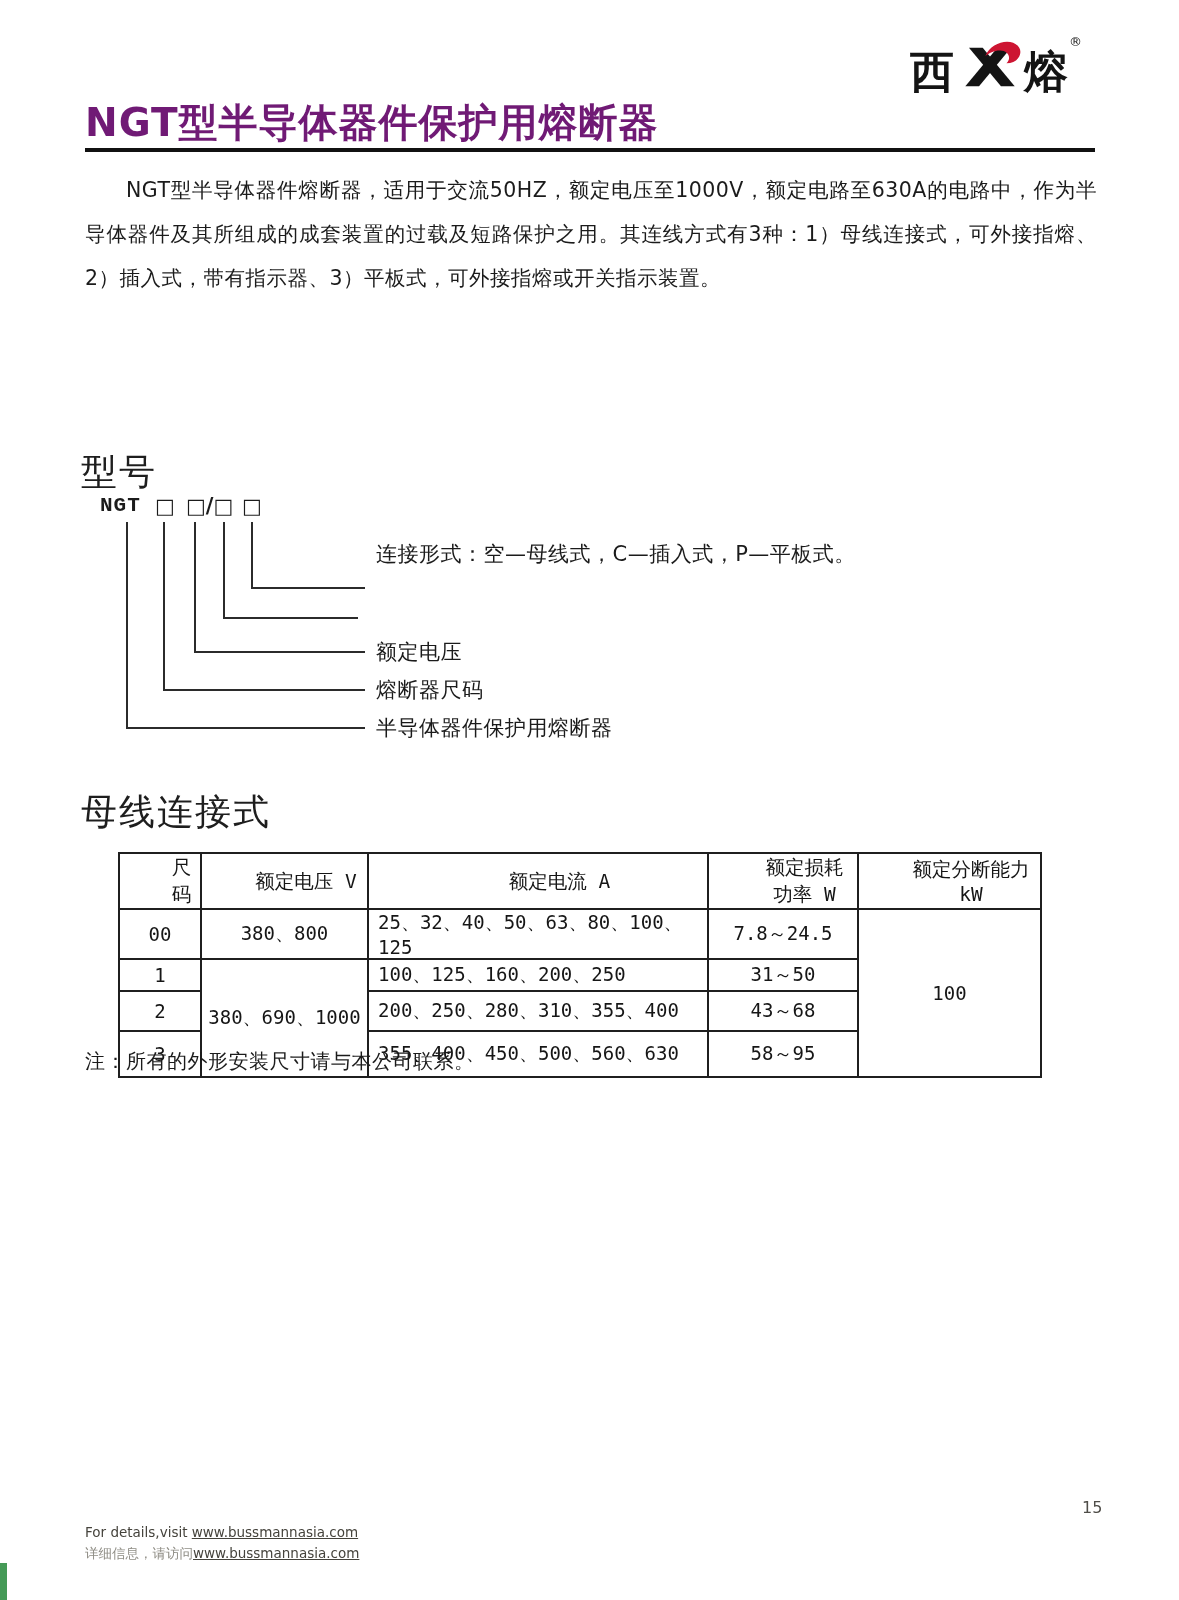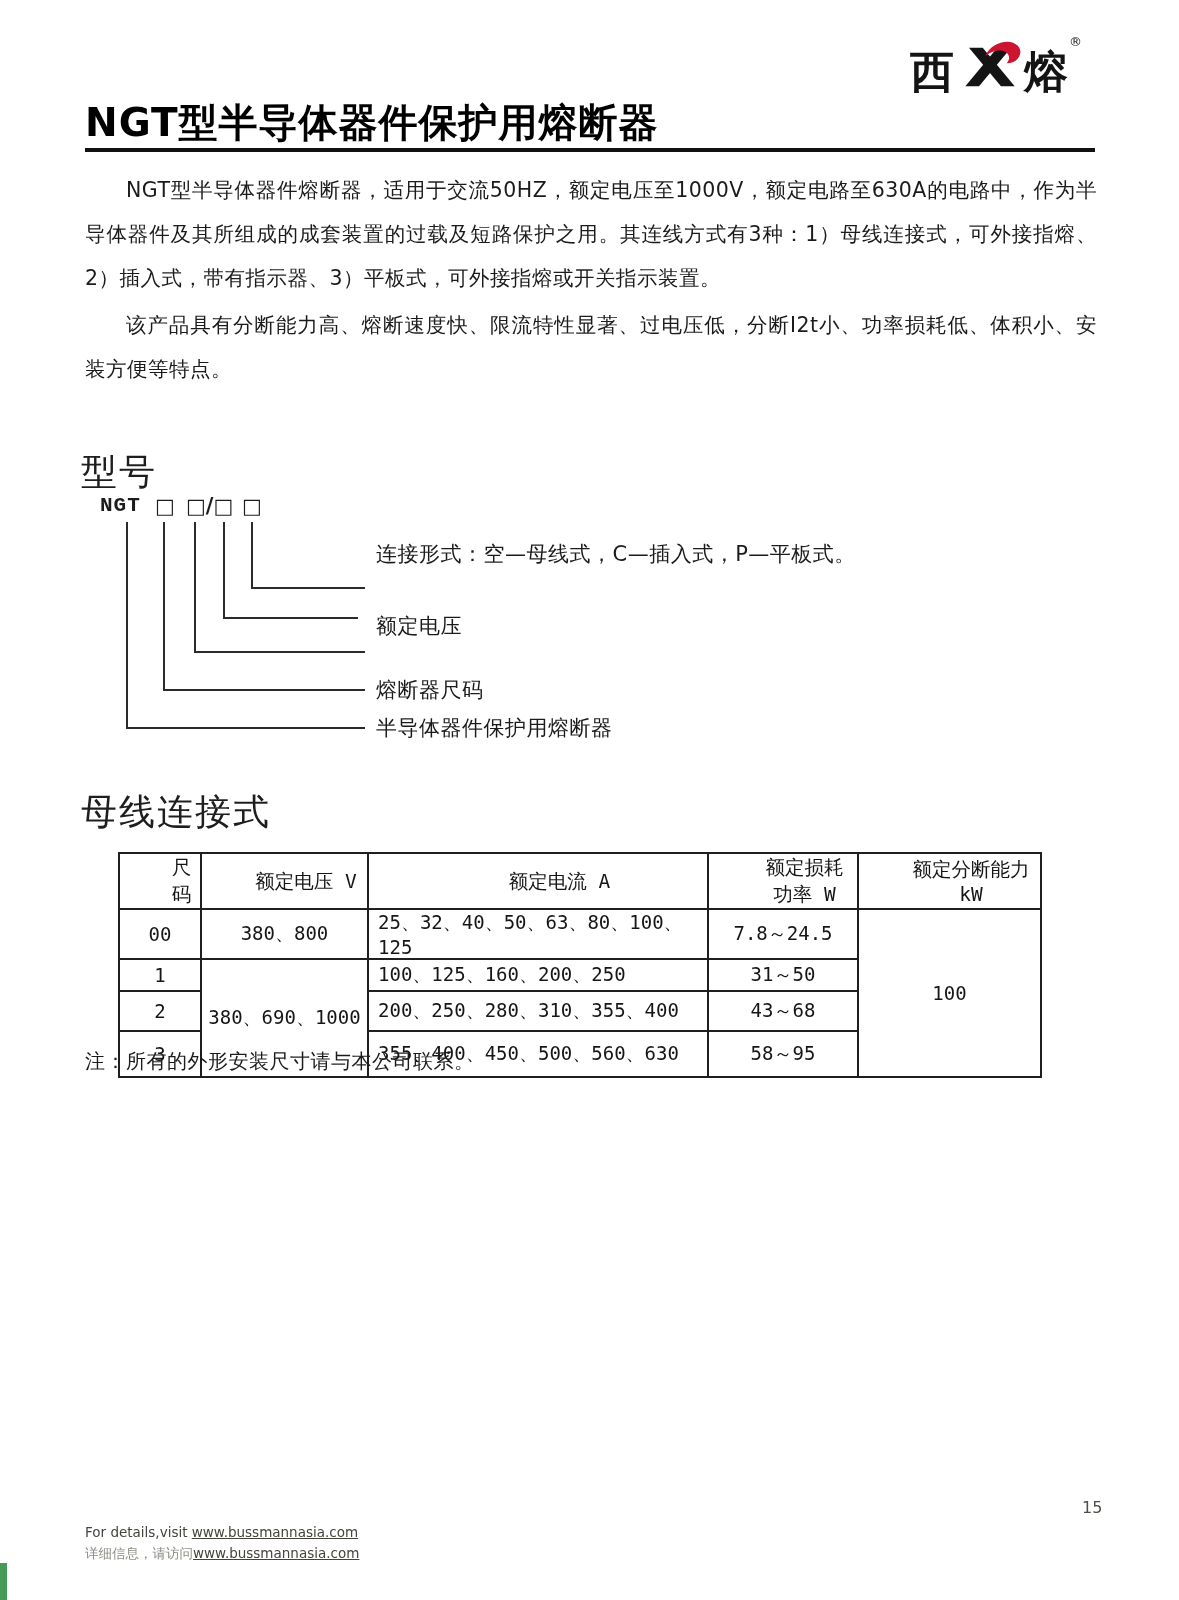--- a/index.html
+++ b/index.html
@@ -16,21 +16,21 @@
 
   
   .logo { position:absolute; top:38px; right:97px; display:flex; align-items:flex-end; }
   .logo-char { font-size:44px; font-weight:900; color:#141414; line-height:1; letter-spacing:0; }
   .logo-monogram { width:64px; height:58px; margin:0 2px -2px 4px; }
   .logo-reg { font-size:13px; color:#141414; align-self:flex-start; margin:-4px 0 0 1px; }
 
   
   .page-title {
     position:absolute; top:96px; left:85px;
-    font-size:39px; font-weight:700; letter-spacing:1px; color:#000000;
+    font-size:39px; font-weight:700; letter-spacing:1px; color:#701a75;
     font-family:"DejaVu Sans","Liberation Sans",sans-serif;
   }
   .title-rule { position:absolute; top:148px; left:85px; width:1010px; height:4px; background:#111; }
 
   
   .intro { position:absolute; top:168px; left:85px; width:1012px; }
   .intro p {
     font-size:20.5px; line-height:2.15; text-align:justify;
     text-indent:2em; color:#1b1b1b; font-weight:500;
     margin-bottom:3px; letter-spacing:0.5px;
@@ -52,21 +52,21 @@
   .vline { position:absolute; width:2px; background:#2b2b2b; top:522px; }
   .hline { position:absolute; height:2px; background:#2b2b2b; }
   .v1 { left:126px; height:207px; }  .h1 { left:126px; top:727px; width:239px; }
   .v2 { left:163px; height:169px; }  .h2 { left:163px; top:689px; width:202px; }
   .v3 { left:194px; height:131px; }  .h3 { left:194px; top:651px; width:171px; }
   .v4 { left:223px; height:97px;  }  .h4 { left:223px; top:617px; width:135px; }
   .v5 { left:251px; height:67px;  }  .h5 { left:251px; top:587px; width:114px; }
 
   .callout-label { position:absolute; left:376px; font-size:21px; color:#1b1b1b; font-weight:500; letter-spacing:0.5px; white-space:nowrap; }
   .cl-5 { top:540px; }
-  .cl-3 { top:612px; }
+  .cl-3 { top:638px; }
   .cl-2 { top:676px; }
   .cl-1 { top:714px; }
 
   
   .params-table {
     position:absolute; top:852px; left:118px;
     border-collapse:collapse; table-layout:fixed; width:922px;
     font-family:"DejaVu Sans Mono","Liberation Mono",monospace;
     font-size:19px; color:#161616;
   }
@@ -105,21 +105,20 @@
     </svg>
     <span class="logo-char">熔</span>
     <span class="logo-reg">®</span>
   </div>
 
   <div class="page-title">NGT型半导体器件保护用熔断器</div>
   <div class="title-rule"></div>
 
   <div class="intro">
     <p>NGT型半导体器件熔断器，适用于交流50HZ，额定电压至1000V，额定电路至630A的电路中，作为半导体器件及其所组成的成套装置的过载及短路保护之用。其连线方式有3种：1）母线连接式，可外接指熔、2）插入式，带有指示器、3）平板式，可外接指熔或开关指示装置。</p>
-    <p>该产品具有分断能力高、熔断速度快、限流特性显著、过电压低，分断I2t小、功率损耗低、体积小、安装方便等特点。</p>
   </div>
 
   <div class="section-heading h-model">型号</div>
 
   <span class="code-part cp-prefix mono">NGT</span>
   <span class="code-part cp-1">□</span>
   <span class="code-part cp-2">□/□</span>
   <span class="code-part cp-3">□</span>
 
   <div class="vline v1"></div>

